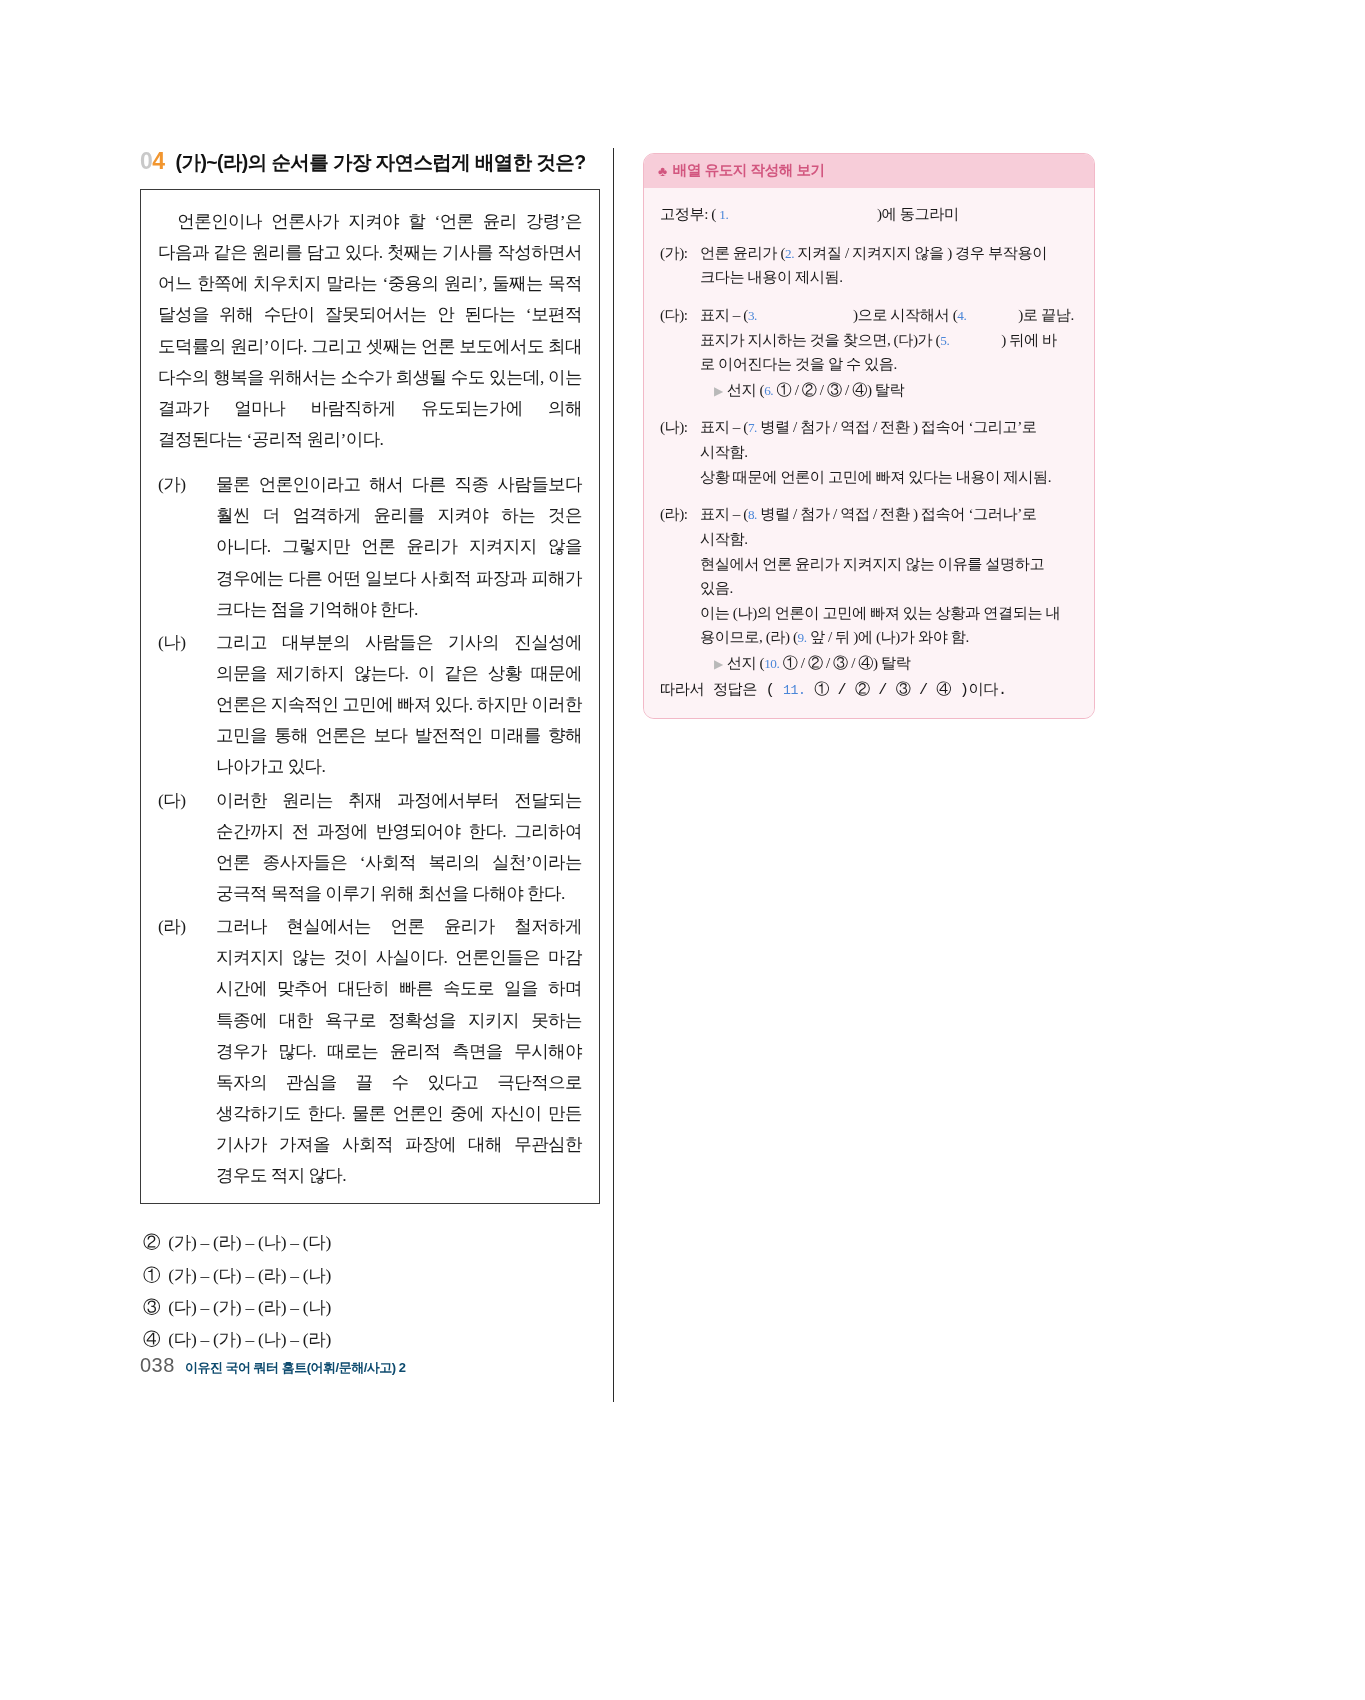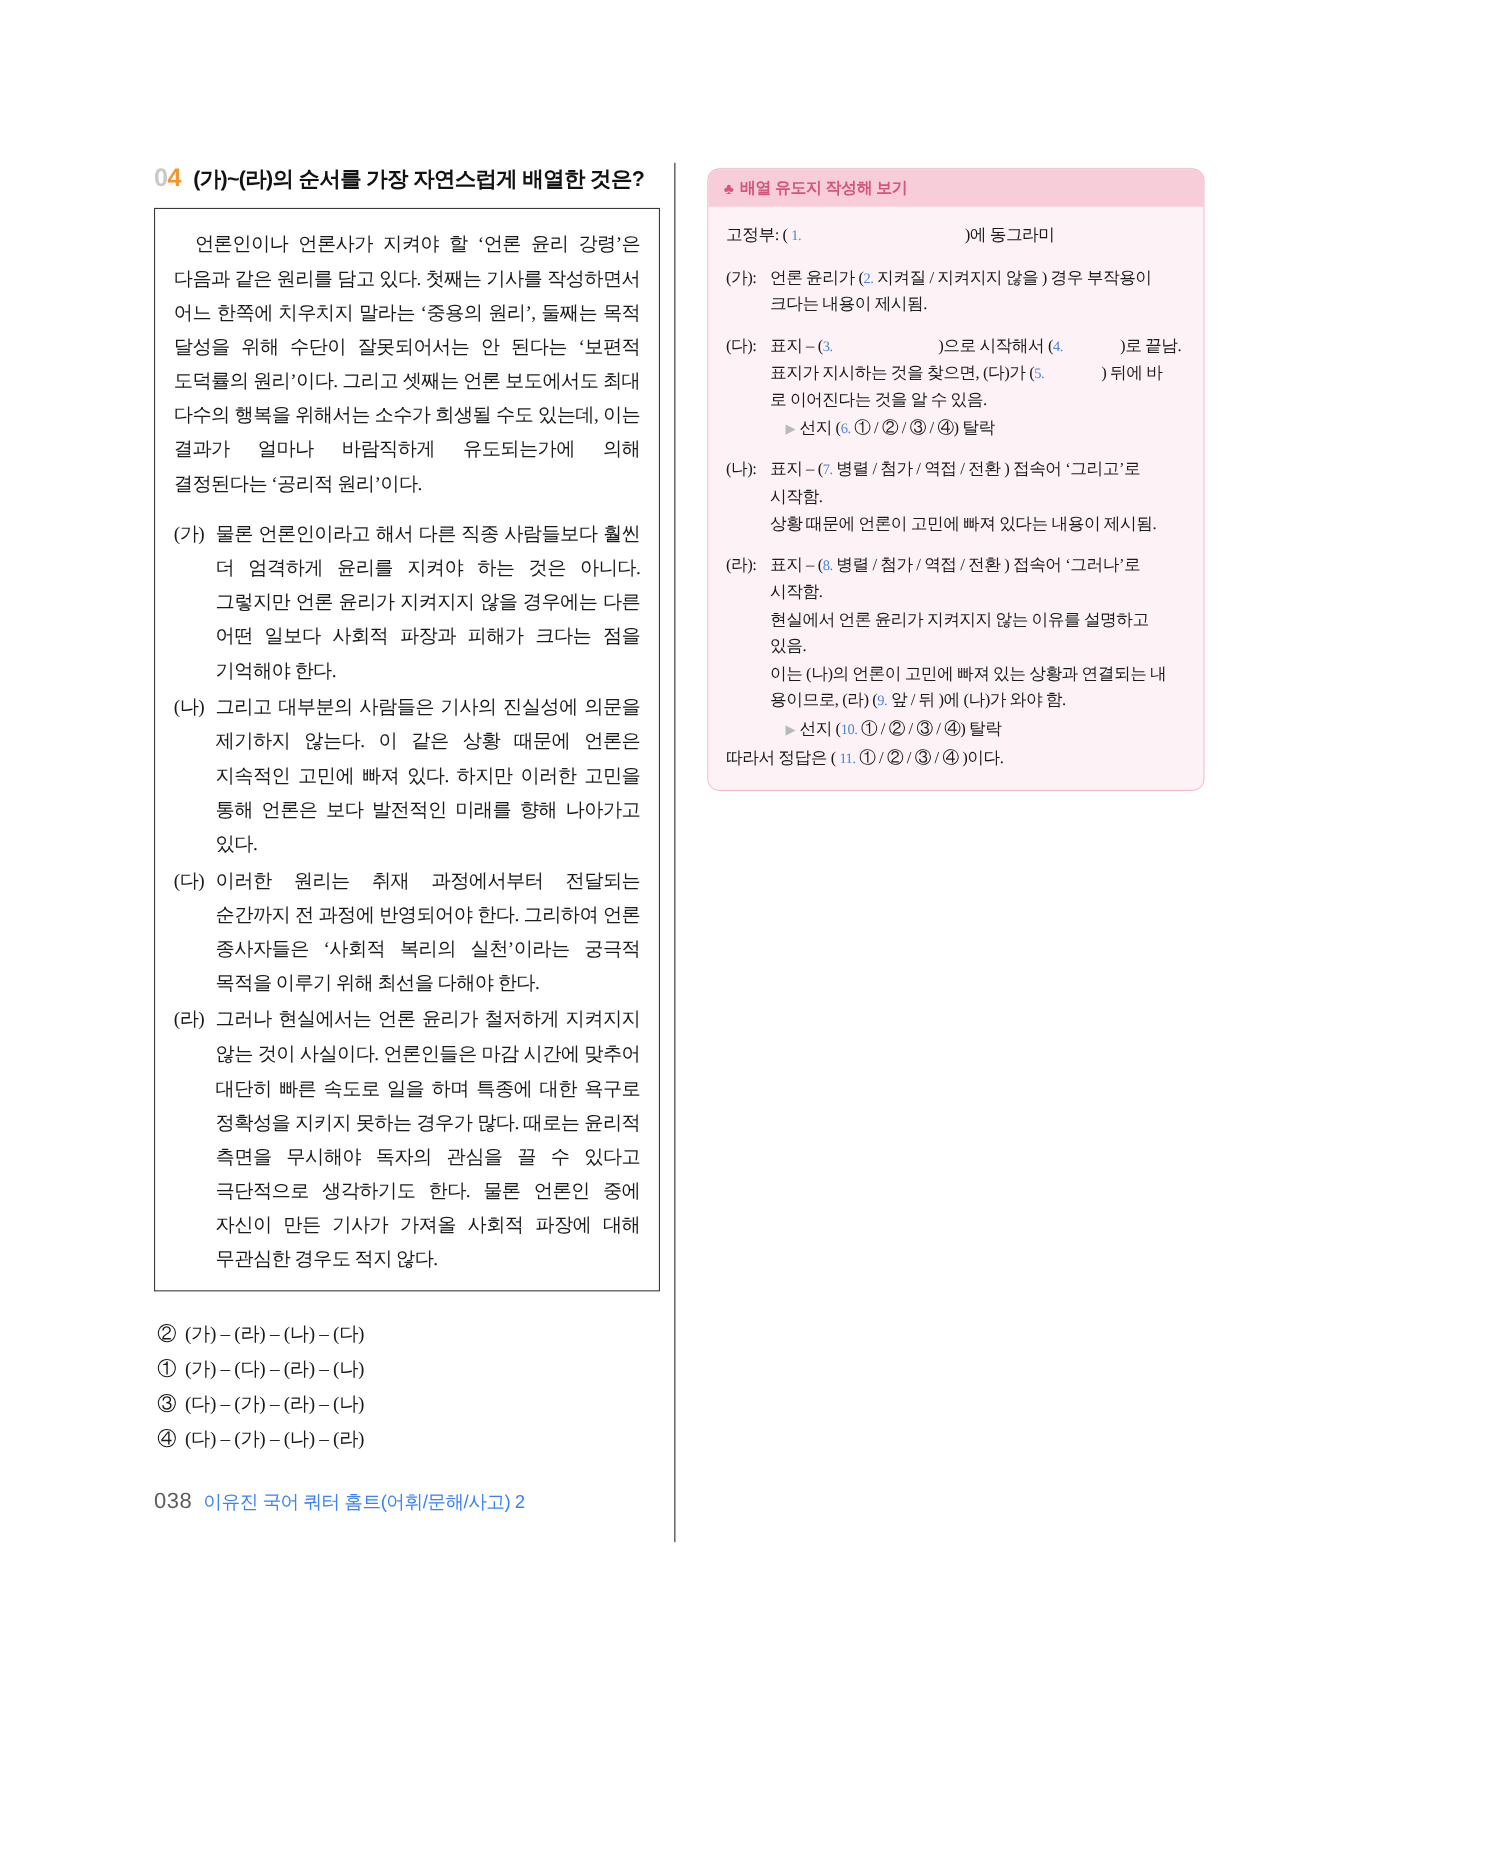--- a/index.html
+++ b/index.html
@@ -92,20 +92,21 @@
     letter-spacing: -0.5px;
     width: 38px;
   }
   .para-text {
     flex: 1 1 auto;
     font-size: 17.5px;
     line-height: 1.78;
     text-align: justify;
     letter-spacing: -0.55px;
     word-break: keep-all;
+    margin-left: 20px;
   }
 
   
   .choices {
     margin-top: 22px;
     padding-left: 3px;
   }
   .choice {
     font-size: 17.5px;
     line-height: 1.84;
@@ -176,41 +177,42 @@
     font-size: 15.2px;
     line-height: 1.62;
     letter-spacing: -0.45px;
   }
   .tri { color: #b9b9b9; font-size: 12px; margin-right: 4px; }
   .fixed-row {
     margin-bottom: 14px;
   }
   .final-row {
     margin-top: 2px;
+    font-family: Liberation Mono, monospace;
   }
 
   
   #footer {
     position: absolute;
     left: 140px;
     top: 1354px;
     display: flex;
     align-items: baseline;
     gap: 10px;
     font-family: "Liberation Sans", "DejaVu Sans", sans-serif;
   }
   .pg-num {
     font-size: 20px;
     color: #5c5c5c;
     letter-spacing: 0.5px;
   }
   .pg-label {
-    font-size: 17px;
-    color: #3b82f6;
-    font-weight: normal;
+    font-size: 13px;
+    color: #0c4a6e;
+    font-weight: bold;
     letter-spacing: -0.5px;
   }
 </style>
 </head>
 <body>
 
 <div id="page">
 
   <div class="column-divider"></div>
 

